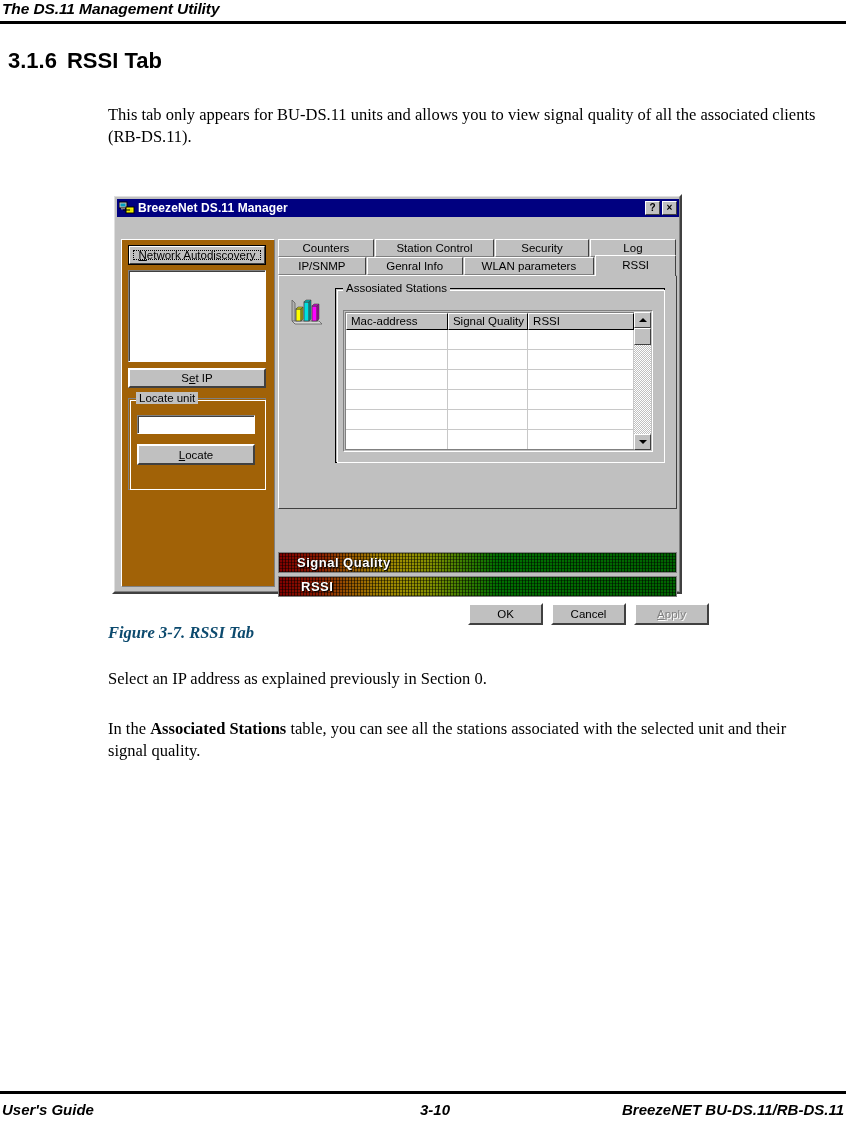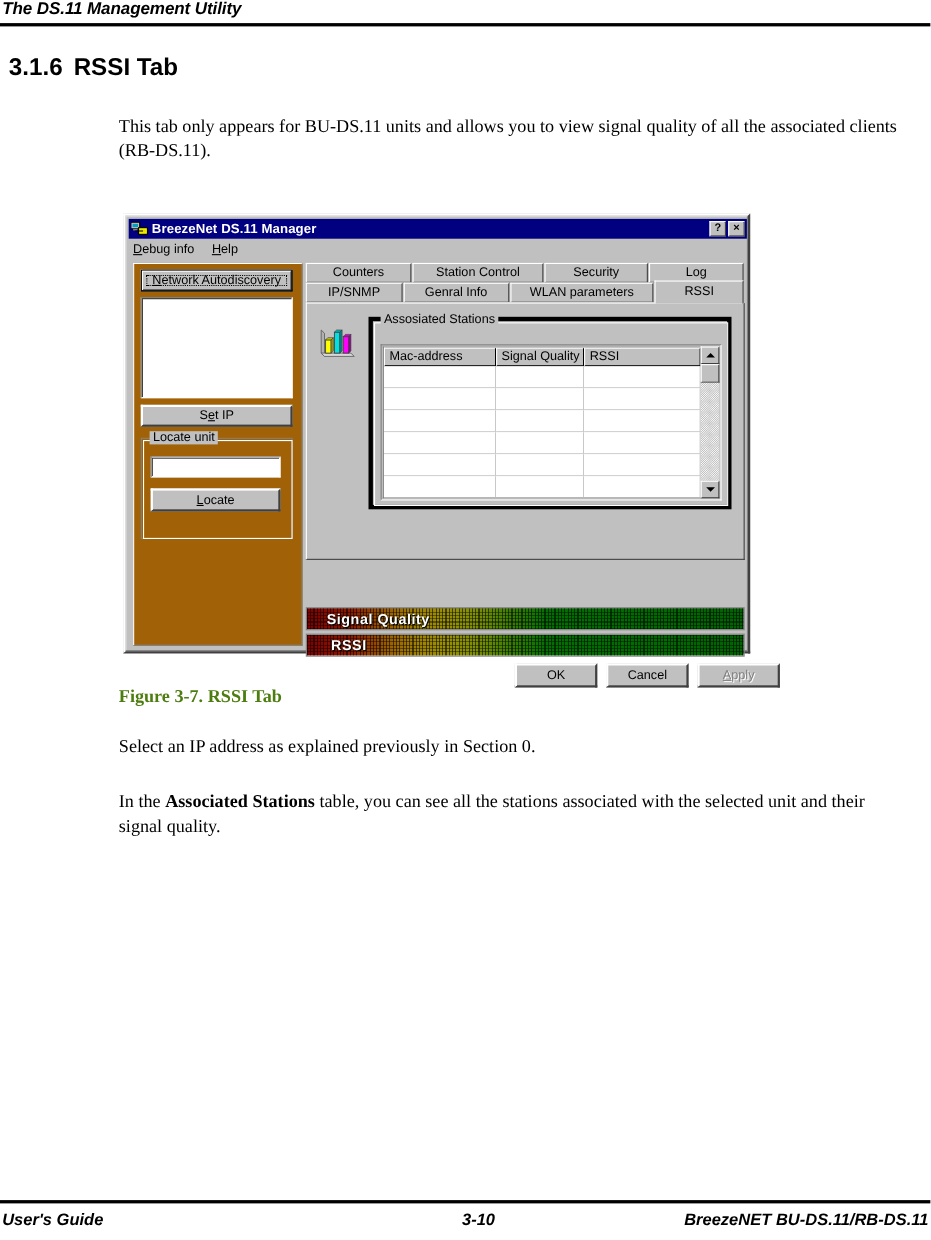--- a/index.html
+++ b/index.html
@@ -59,23 +59,24 @@
     font-size: 16.5px;
     line-height: 22px;
     color: #000;
     text-align: left;
   }
   #para-intro { left: 108px; top: 104px; width: 726px; }
   #fig-caption {
     position: absolute;
     left: 108px; top: 623px;
     font-family: "Liberation Serif", serif;
+    font-style: italic;
     font-weight: bold;
     font-size: 16.5px;
-    color: #4d7c0f;
+    color: #0c4a6e;
     white-space: nowrap;
   }
   #para-select { left: 108px; top: 668px; width: 726px; }
   #para-assoc  { left: 108px; top: 718px; width: 690px; }
   .body-para b { font-weight: bold; }
 
   
   #footer-rule {
     position: absolute;
     left: 0px; top: 1091px;
@@ -371,21 +372,21 @@
     position: absolute;
     left: 11px; top: 20px;
     width: 34px; height: 30px;
   }
 
   
   #grp-stations {
     left: 56px; top: 12px;
     width: 330px; height: 175px;
     position: absolute;
-    border: 4px solid #000000;
+    border: 1px solid #000000;
     box-sizing: border-box;
   }
   #grp-stations::after {
     content: "";
     position: absolute;
     left: 1px; top: 1px; right: -1px; bottom: -1px;
     border: 1px solid #ffffff;
     pointer-events: none;
   }
   #stations-table-wrap {
@@ -568,24 +569,20 @@
         <rect x="7" y="6" width="8" height="6" fill="#ffff00" stroke="#000" stroke-width="1"></rect>
         <rect x="8.5" y="7.5" width="5" height="3" fill="#e0e000"></rect>
         <line x1="4" y1="9" x2="11" y2="9" stroke="#000" stroke-width="1"></line>
       </svg>
     </span>
     <span id="title-text">BreezeNet DS.11 Manager</span>
     <button class="tb-btn">?</button>
     <button class="tb-btn">×</button>
   </div>
 
-  <div id="menubar">
-    <div class="menu-item"><u>D</u>ebug info</div>
-    <div class="menu-item"><u>H</u>elp</div>
-  </div>
 
   <div id="left-panel">
 
     <div class="w95-btn" id="btn-autodiscovery">
       <span class="focus-rect"></span>
       <span><u>N</u>etwork Autodiscovery</span>
     </div>
 
     <div id="device-listbox"></div>
 

